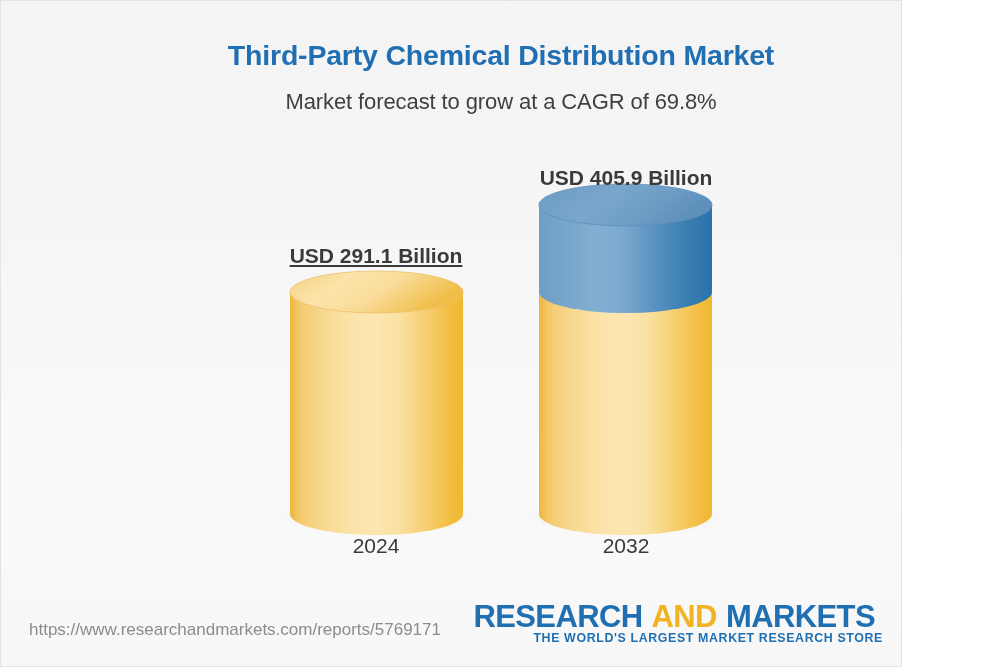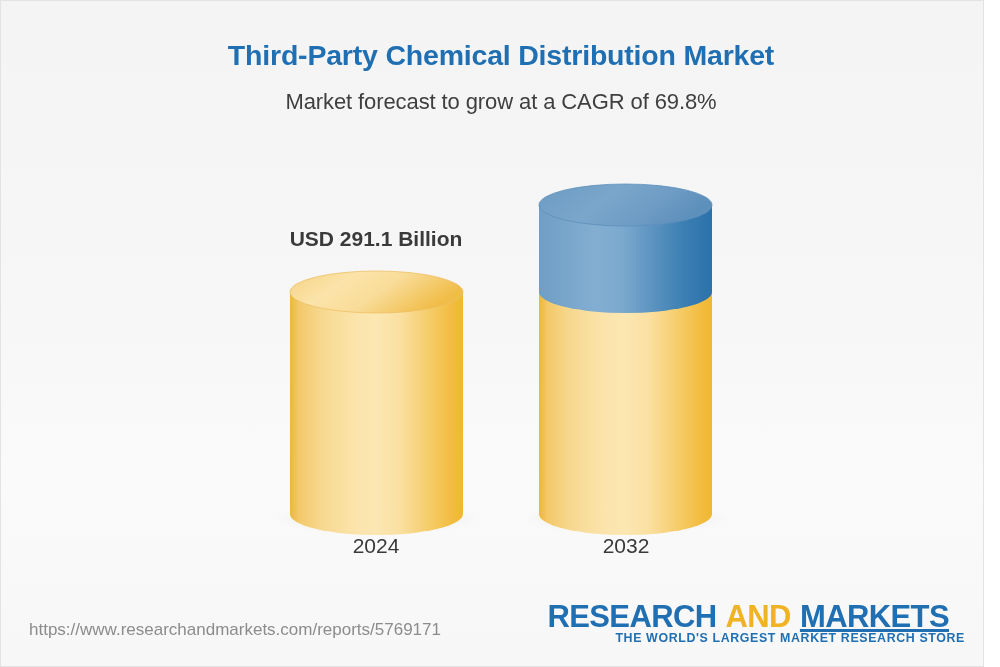--- a/index.html
+++ b/index.html
@@ -10,21 +10,21 @@
   body {
     width: 1000px;
     height: 667px;
     background: #ffffff;
     font-family: "Liberation Sans", sans-serif;
     overflow: hidden;
   }
 
   #infographic {
     position: relative;
-    width: 984px;
+    width: 902px;
     height: 667px;
     box-sizing: border-box;
     background: linear-gradient(180deg, #f4f4f4 0%, #f6f6f6 38%, #fafafa 72%, #f7f7f7 100%);
     border: 1px solid #e3e3e3;
     overflow: hidden;
   }
 
   
   .chart-title {
     position: absolute;
@@ -61,21 +61,21 @@
   }
 
   .value-label {
     position: absolute;
     font-size: 21px;
     font-weight: bold;
     color: #3a3a3a;
     white-space: nowrap;
     text-align: center;
   }
-  .value-label.v2024 { left: 275px; top: 226px; width: 200px; }
+  .value-label.v2024 { left: 275px; top: 243px; width: 200px; text-decoration: underline; }
   .value-label.v2033 { left: 525px; top: 165px; width: 200px; }
 
   .cat-label {
     position: absolute;
     font-size: 21px;
     font-weight: normal;
     color: #3a3a3a;
     white-space: nowrap;
     text-align: center;
     top: 533px;
@@ -191,25 +191,26 @@
 
       <g>
 
         <path d="M 538,204 L 538,291 A 86.5,21 0 0 0 711,291 L 711,204 Z" fill="url(#gradBlueBody)"></path>
 
         <ellipse cx="624.5" cy="204" rx="86.5" ry="21" fill="url(#gradBlueTop)" stroke="#5d8fbb" stroke-width="0.8"></ellipse>
       </g>
     </svg>
 
     <div class="value-label v2024">USD 291.1 Billion</div>
+    <div class="value-label v2033">USD 405.9 Billion</div>
 
     <div class="cat-label c2024">2024</div>
     <div class="cat-label c2033">2032</div>
   </div>
 
   <div class="source-url">https://www.researchandmarkets.com/reports/5769171</div>
 
   <div class="logo">
-    <div class="logo-main"><span class="logo-word" style="margin-left: 0px; margin-right: 0px; margin-top: 23px;">RESEARCH</span><span class="logo-word and" style="margin: 16px 9px;">AND</span><span class="logo-word" style="margin-left: 0px; margin-right: 16px; text-decoration: underline;">MARKETS</span></div>
+    <div class="logo-main"><span class="logo-word" style="margin-left: 0px; margin-right: 0px; margin-top: 23px;">RESEARCH</span><span class="logo-word and" style="margin: 16px 9px;">AND</span><span class="logo-word" style="margin-left: 0px; margin-right: 8px;">MARKETS</span></div>
     <div class="logo-tagline">THE WORLD'S LARGEST MARKET RESEARCH STORE</div>
   </div>
 
 </div>
 
 </body></html>

